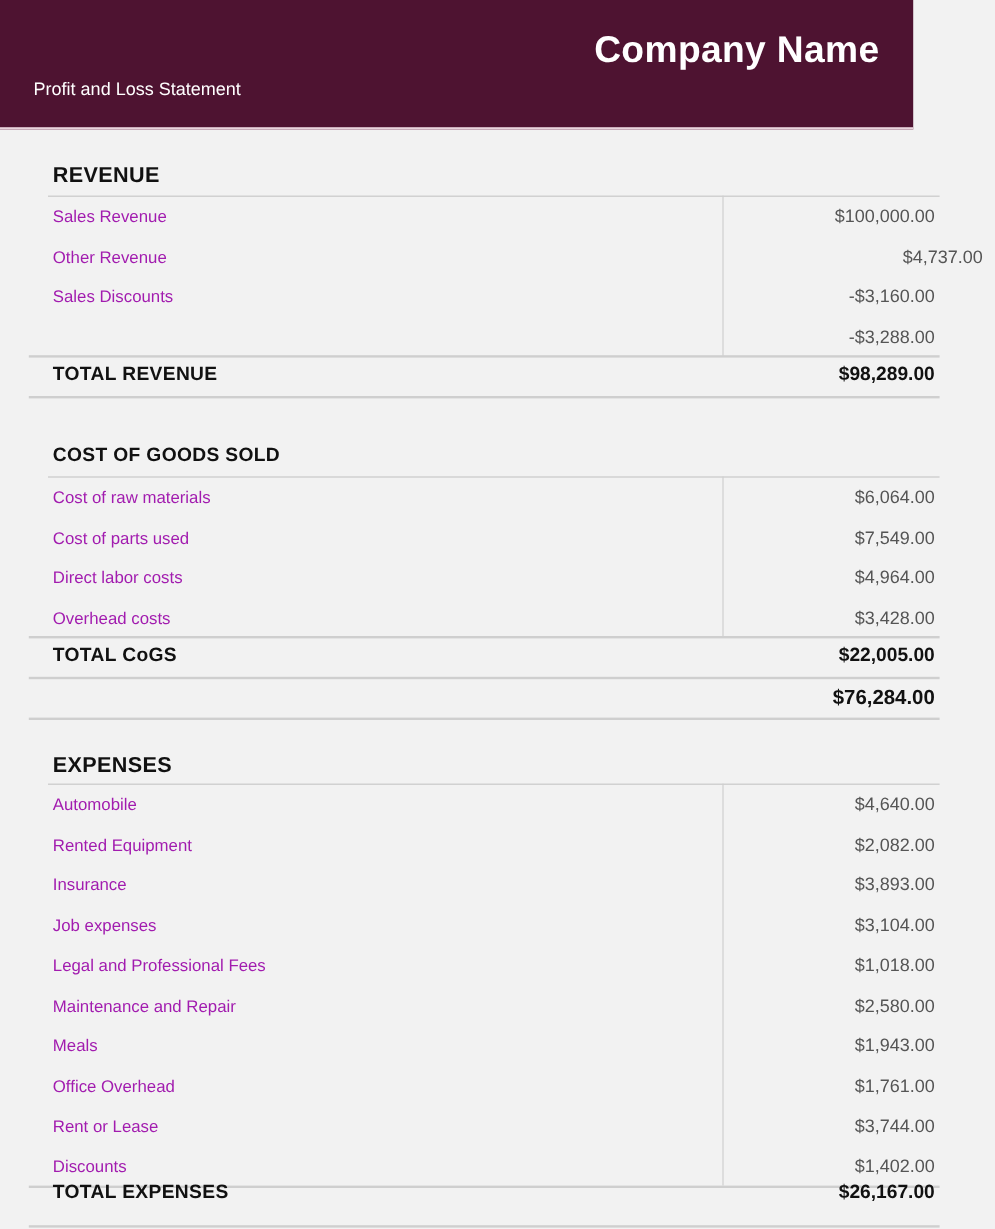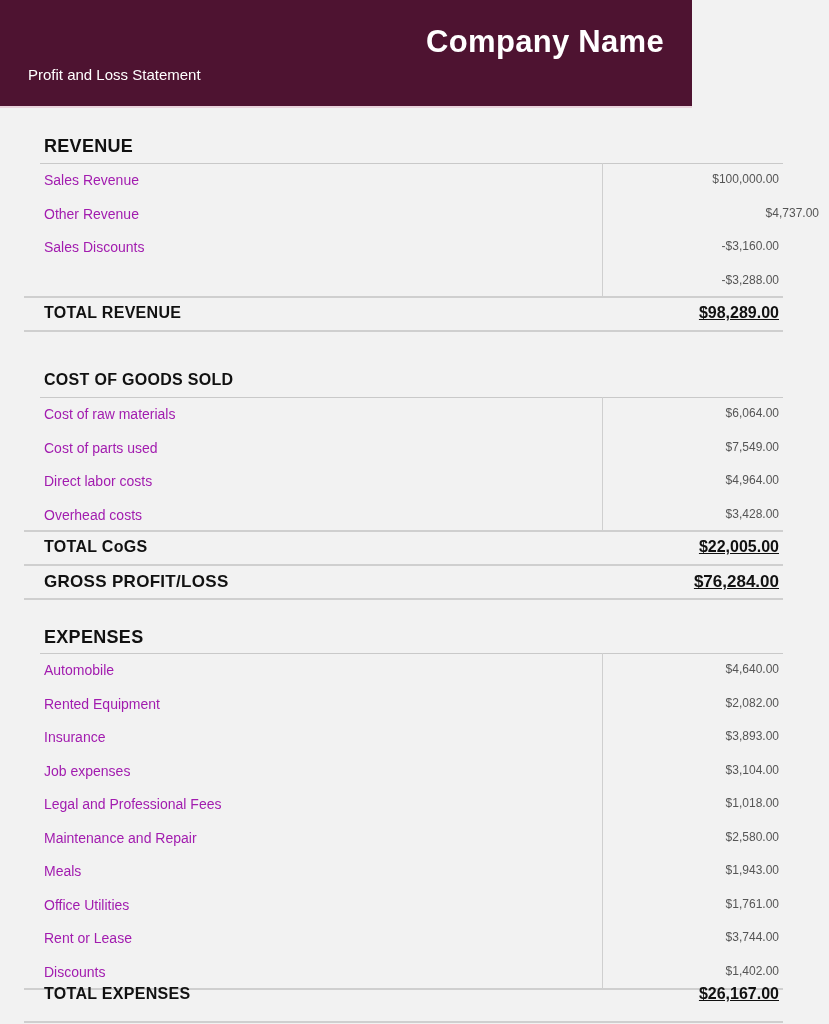--- a/index.html
+++ b/index.html
@@ -4,21 +4,21 @@
 <style>
   html, body { margin: 0; padding: 0; }
   body {
     width: 829px; height: 1024px; overflow: hidden;
     background: #f2f2f2;
     font-family: "Liberation Sans", "DejaVu Sans", sans-serif;
     color: #222;
     position: relative;
   }
   .header {
-    position: absolute; left: 0; top: 0; width: 692px; height: 106px;
+    position: absolute; left: 0; top: 0; width: 761px; height: 106px;
     background: #4e1331;
     border-bottom: 2px solid #e9d3dc;
   }
   .company {
     position: absolute; right: 28px; top: 24px;
     color: #ffffff; font-size: 31px; font-weight: bold; letter-spacing: 0.3px;
   }
   .subtitle-left {
     position: absolute; left: 28px; top: 66px;
     color: #ffffff; font-size: 15px;
@@ -33,29 +33,29 @@
   }
   .hline { position: absolute; height: 1px; background: #c9c9c9; }
   .hline.full { left: 24px; width: 759px; height: 2px; background: #cfcfcf; }
   .hline.head { left: 40px; width: 743px; }
   .vline { position: absolute; left: 602px; width: 1px; background: #cfcfcf; }
   .row { position: absolute; left: 0; width: 829px; height: 33.5px; }
   .row .lbl {
     position: absolute; left: 44px; top: 8px; font-size: 14px; color: #a21caf;
   }
   .row .val {
-    position: absolute; right: 50px; top: 8px; font-size: 12px; color: #555;
+    position: absolute; right: 50px; top: 8px; font-size: 15px; color: #555;
   }
   .total { position: absolute; left: 0; width: 829px; height: 33px; }
   .total .lbl {
     position: absolute; left: 44px; top: 7px; font-size: 16px; font-weight: bold; color: #111;
     letter-spacing: 0.3px;
   }
   .total .val {
-    position: absolute; right: 50px; top: 7px; font-size: 16px; font-weight: bold; color: #111; text-decoration: underline;
+    position: absolute; right: 50px; top: 7px; font-size: 16px; font-weight: bold; color: #111;
   }
   .total.big .lbl, .total.big .val { font-size: 17px; }
 </style>
 </head>
 <body>
 
 <div class="header">
   <div class="company">Company Name</div>
   <div class="subtitle-left">Profit and Loss Statement</div>
 </div>
@@ -111,21 +111,20 @@
     <span class="val">$3,428.00</span>
   </div>
 
   <div class="hline full" style="top:530px;"></div>
   <div class="total" style="top:531px;">
     <span class="lbl">TOTAL CoGS</span>
     <span class="val">$22,005.00</span>
   </div>
   <div class="hline full" style="top:564px;"></div>
   <div class="total big" style="top:565px;">
-    <span class="lbl">GROSS PROFIT/LOSS</span>
     <span class="val">$76,284.00</span>
   </div>
   <div class="hline full" style="top:598px;"></div>
 </div>
 
 <div>
   <div class="sec-title" style="top:627px;">EXPENSES</div>
   <div class="hline head" style="top:653px;"></div>
   <div class="vline" style="top:653px;height:335px;"></div>
 
@@ -151,21 +150,21 @@
   </div>
   <div class="row" style="top:821.5px;">
     <span class="lbl">Maintenance and Repair</span>
     <span class="val">$2,580.00</span>
   </div>
   <div class="row" style="top:855px;">
     <span class="lbl">Meals</span>
     <span class="val">$1,943.00</span>
   </div>
   <div class="row" style="top:888.5px;">
-    <span class="lbl">Office Utilities</span>
+    <span class="lbl">Office Overhead</span>
     <span class="val">$1,761.00</span>
   </div>
   <div class="row" style="top:922px;">
     <span class="lbl">Rent or Lease</span>
     <span class="val">$3,744.00</span>
   </div>
   <div class="row" style="top:955.5px;">
     <span class="lbl">Discounts</span>
     <span class="val">$1,402.00</span>
   </div>

